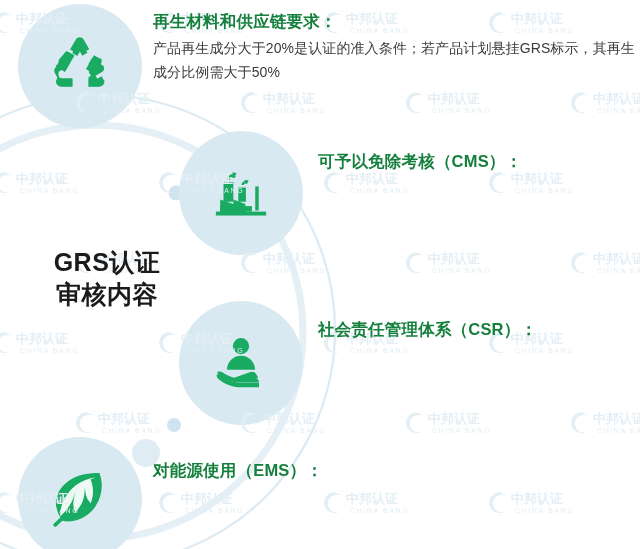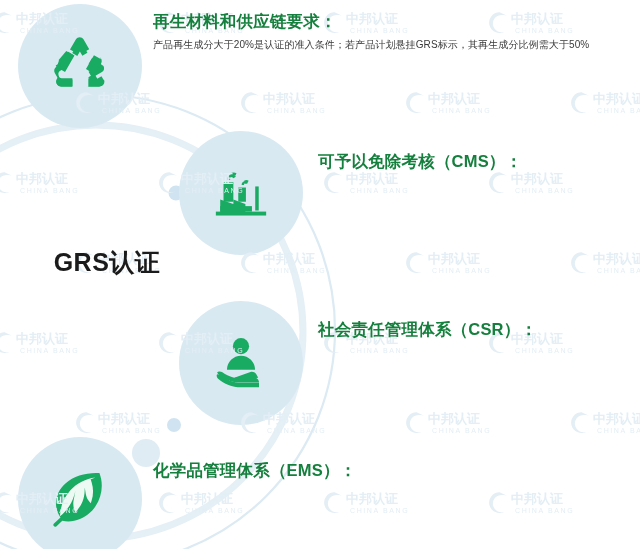--- a/index.html
+++ b/index.html
@@ -66,21 +66,21 @@
   .block .heading{
     font-size:16.5px;
     font-weight:bold;
     color:#15803d;
     line-height:1.35;
     letter-spacing:0.2px;
     margin-bottom:4px;
     white-space:nowrap;
   }
   .block .body{
-    font-size:10px;
+    font-size:14px;
     color:#3a3a3a;
     line-height:1.72;
     letter-spacing:0.1px;
   }
   .block.b1{ left:153px; top:10px;  width:486px; }
   .block.b2{ left:318px; top:150px; width:322px; }
   .block.b3{ left:318px; top:318px; width:322px; }
   .block.b4{ left:153px; top:459px; width:486px; }
 </style>
 </head>
@@ -375,32 +375,33 @@
           <path d="M48.8 9.5c3.6 9.5 2.4 20.2-3.4 28.8-4.4 6.6-11 11-18.4 12.6-3.4.7-6.9.7-10.3 0l-5 4.6c-.7.6-1.8.6-2.4-.1-.6-.7-.5-1.7.2-2.3l5.6-5.2C8 37.6 11.2 25.8 19.4 18.5c7.6-6.8 18.3-9.6 29.4-9z"></path>
           <path d="M45.4 13.3c-8.4 1-16.2 5-21.9 11.3-5 5.5-8 12.4-8.6 19.7l-.2 2.7 2.1-1.9c5-4.6 8.6-10.5 10.4-17l.8-3-1.5 7.8c-.6 3-.3 6.1.7 9l.6 1.7 1.7-1.9c4-4.5 6.3-10.2 6.5-16.2l.1-3.4.9 5.6c.4 2.5 1.5 4.8 3.2 6.7l1.1 1.2.7-2.1c1.7-5.1 1.7-10.6.1-15.7l-.9-2.8-.9.3z" fill="#ffffff" opacity="0.92"></path>
           <path d="M46.6 12.2c1.7 5.3 1.8 11-.1 16.3l-.9 2.6-1.4-1.5c-1.9-2-3.1-4.6-3.6-7.3l-.5-3 .1 3.2c-.2 6.3-2.6 12.3-6.8 17l-2.1 2.4-.8-2.2c-1.1-3.1-1.4-6.4-.8-9.6l.6-3.2-.3 1.3c-1.9 6.7-5.6 12.7-10.7 17.4l-2.7 2.5.3-3.5c.7-7.5 3.8-14.6 8.9-20.2 5.9-6.5 13.9-10.6 22.5-11.6l.8-.1.1.3z" fill="none"></path>
         </g>
       </svg>
     </span>
   </div>
 
   <div id="center-label">
     <span class="l1">GRS认证</span>
+    <span class="l2">审核内容</span>
   </div>
 
   <div class="block b1">
     <div class="heading">再生材料和供应链要求：</div>
     <div class="body">产品再生成分大于20%是认证的准入条件；若产品计划悬挂GRS标示，其再生成分比例需大于50%</div>
   </div>
 
   <div class="block b2">
     <div class="heading">可予以免除考核（CMS）：</div>
   </div>
 
   <div class="block b3">
     <div class="heading">社会责任管理体系（CSR）：</div>
   </div>
 
   <div class="block b4">
-    <div class="heading">化学品管理体系（EMS）：</div>
+    <div class="heading">对能源使用（EMS）：</div>
   </div>
 
 </div>
 
 </body></html>

